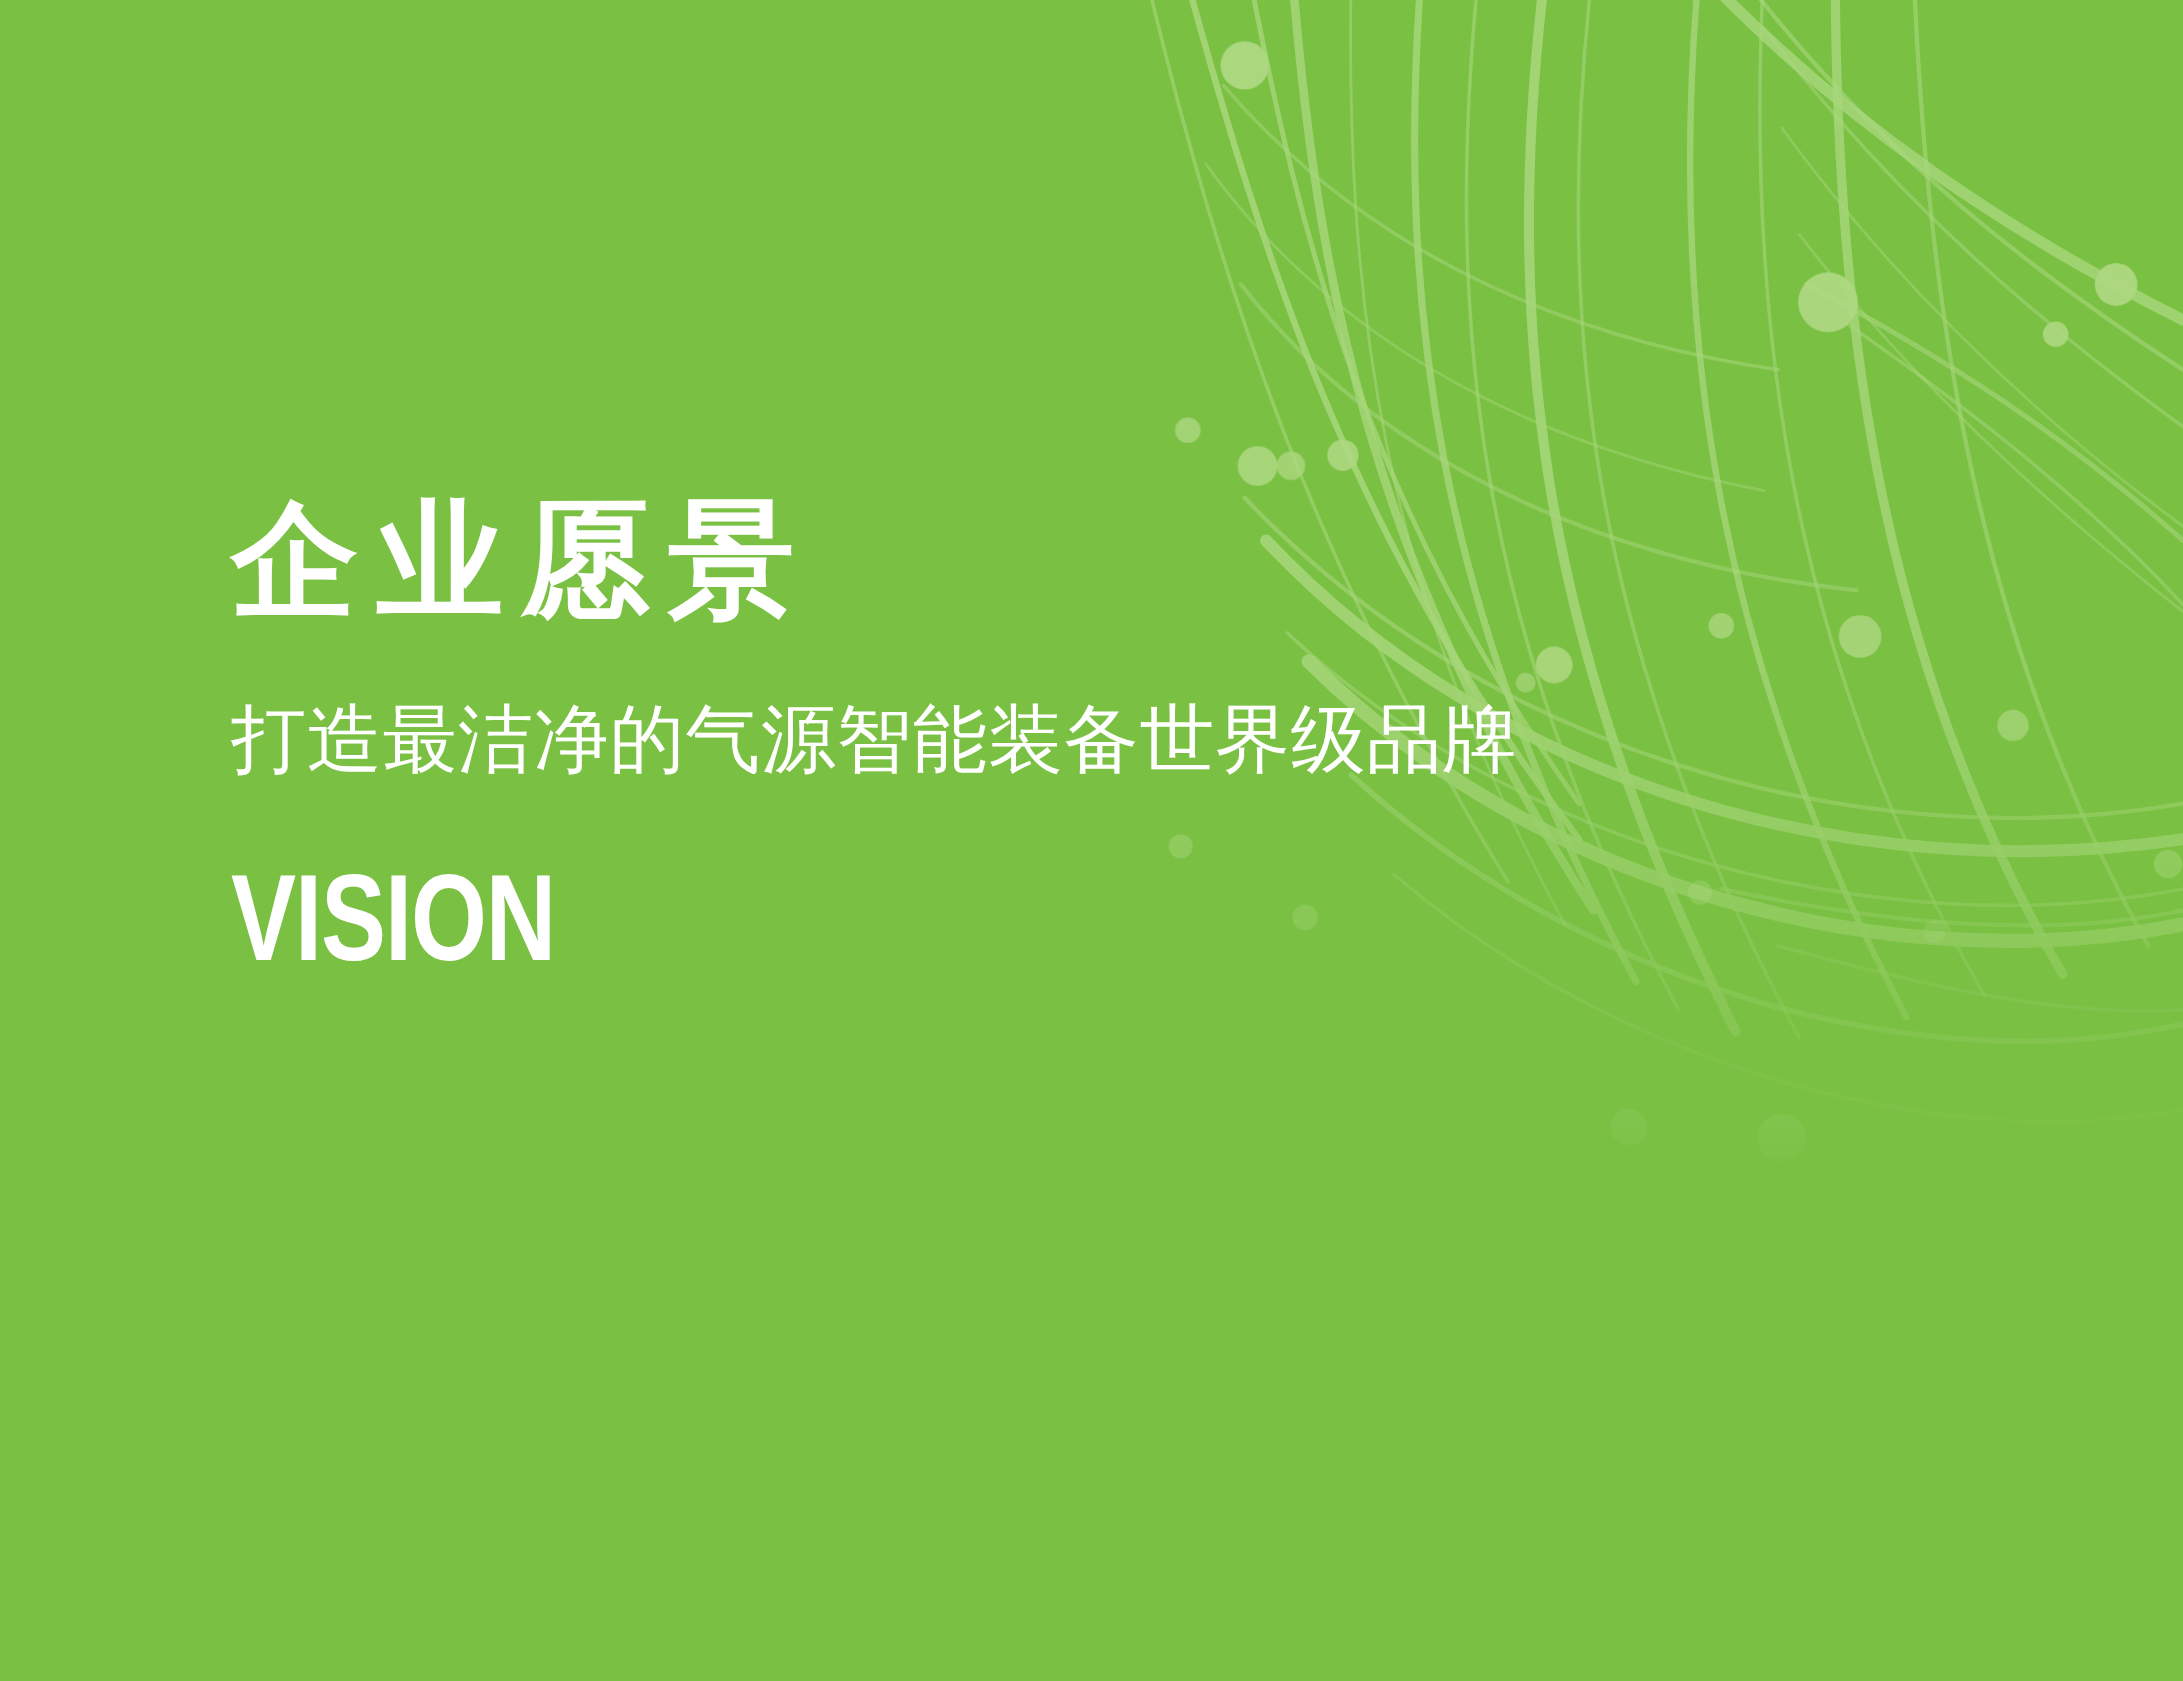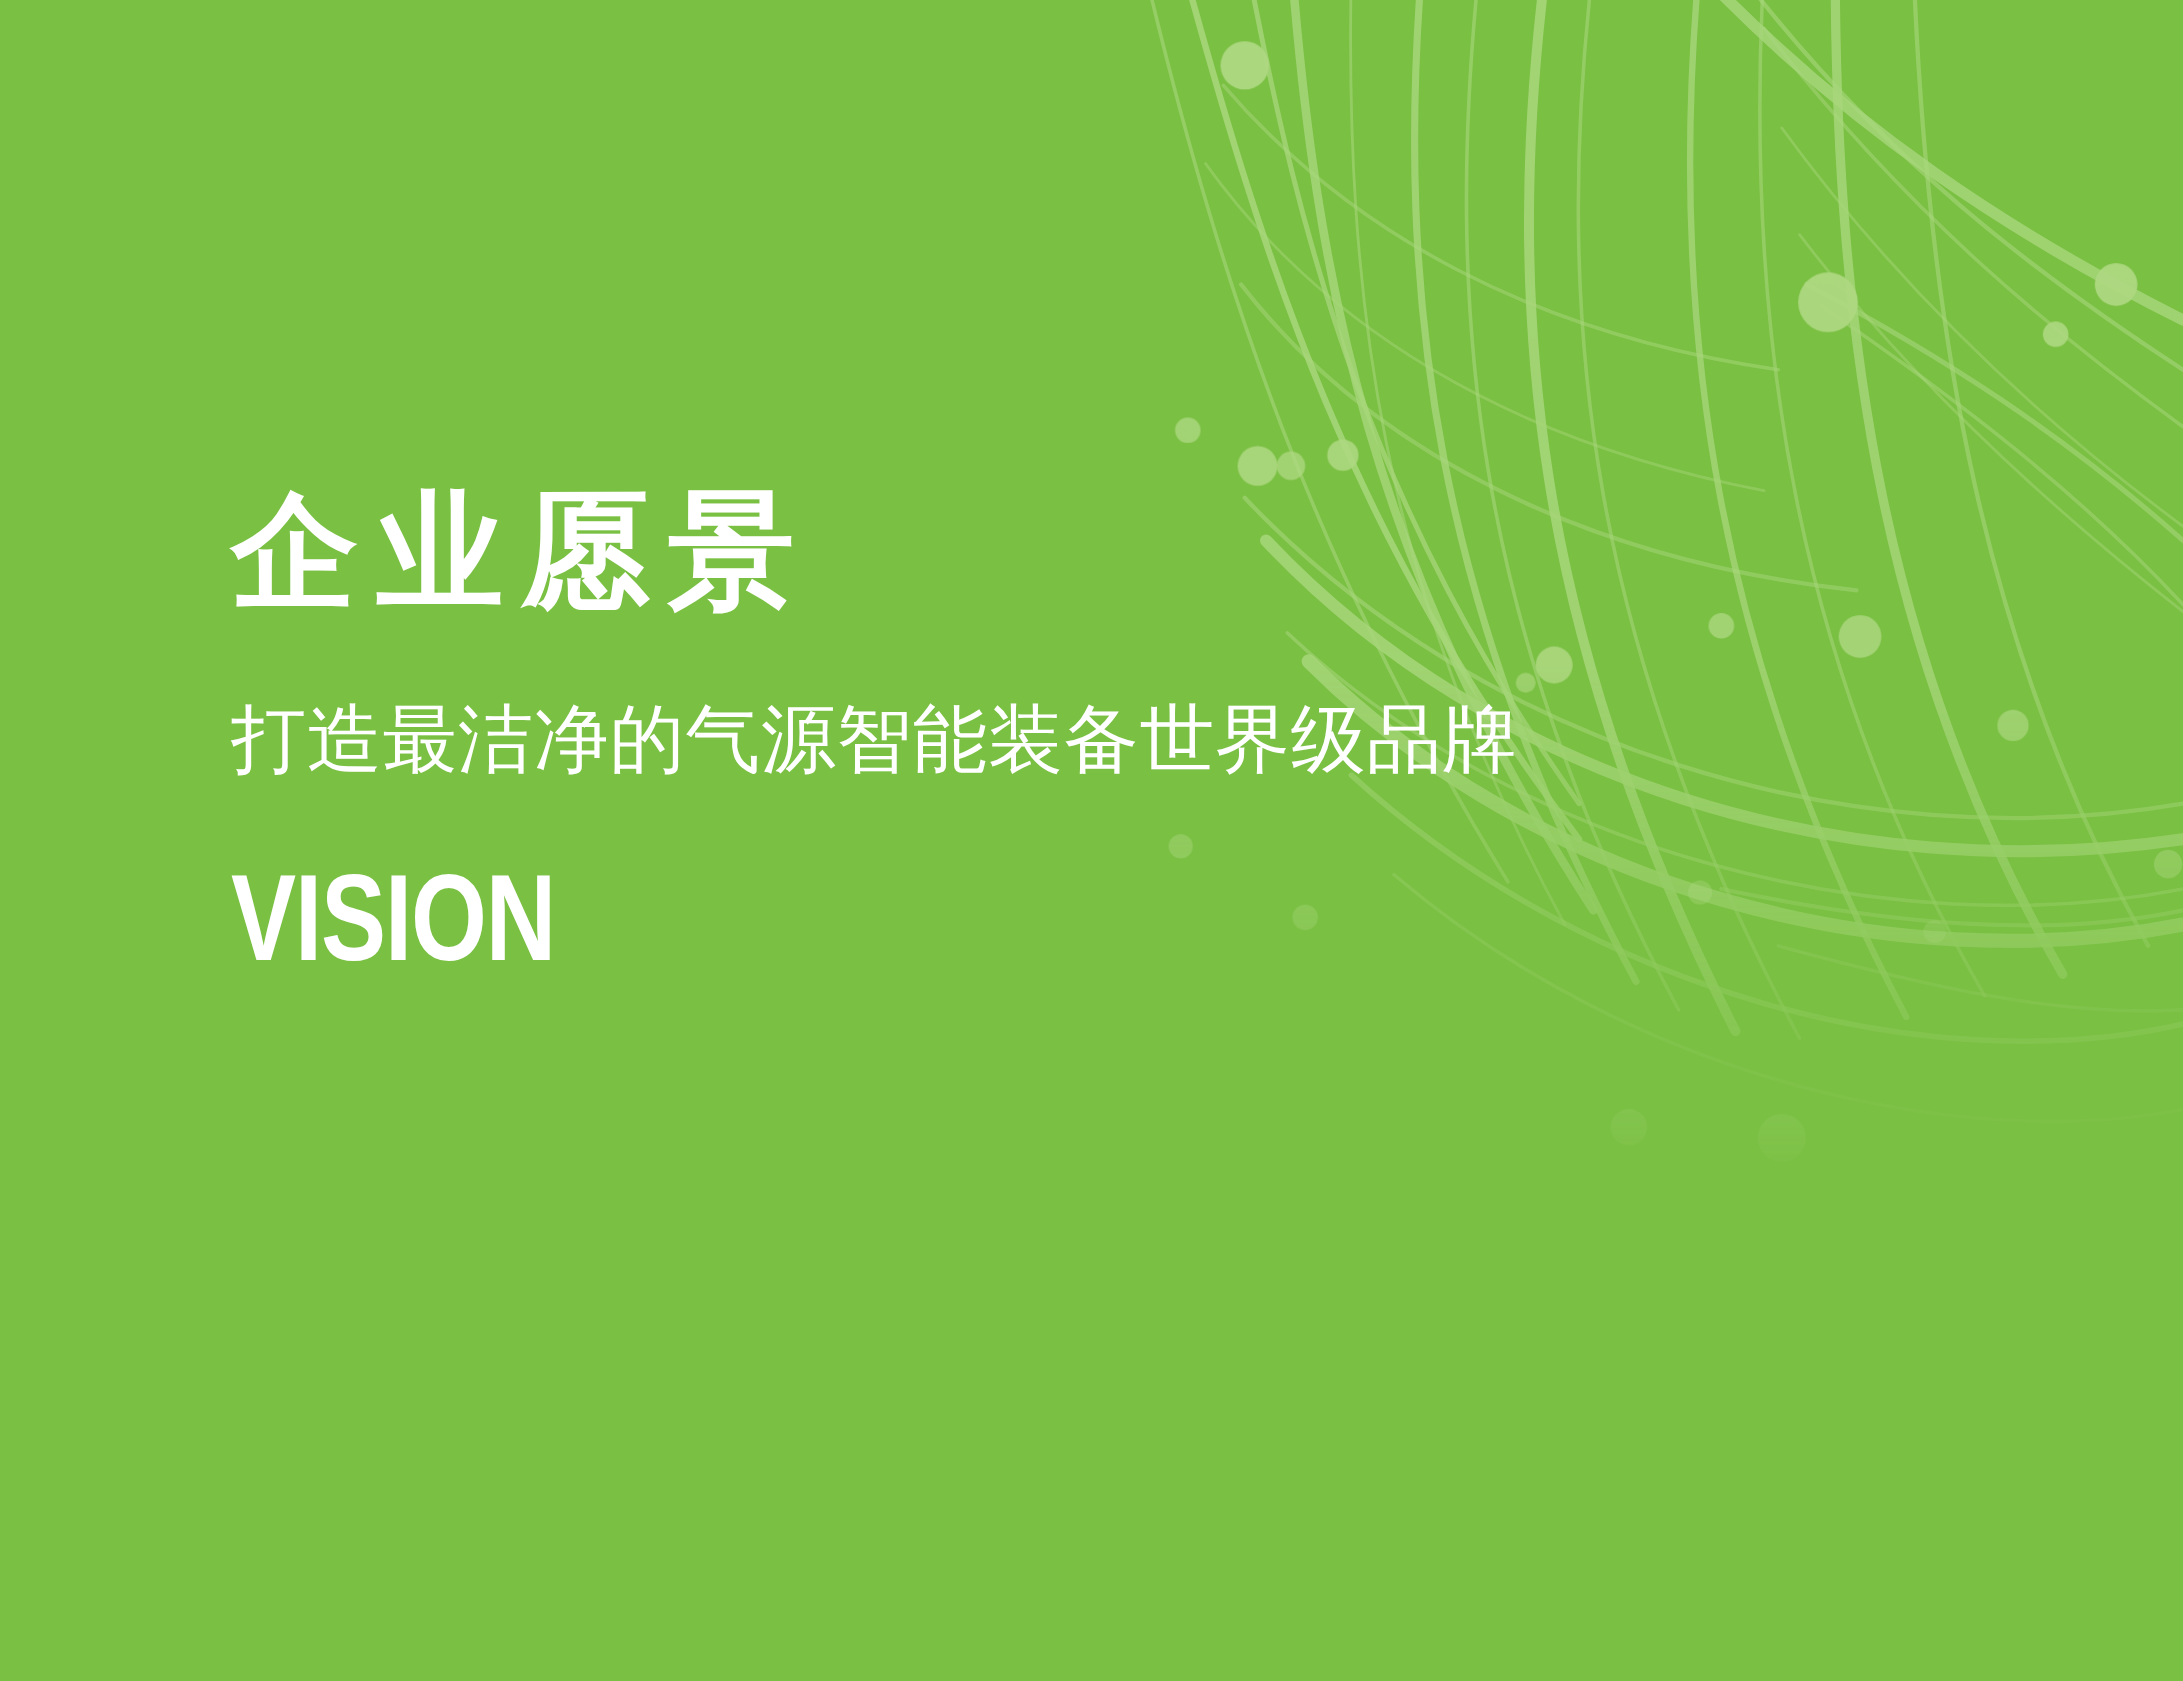--- a/index.html
+++ b/index.html
@@ -41,21 +41,21 @@
   }
 
   .title-cn {
     color: #ffffff;
     font-size: 127px;
     line-height: 1.0;
     font-weight: 700;
     letter-spacing: 18.5px;
     white-space: nowrap;
     margin: 0;
-    font-family: Liberation Mono, monospace;
+    font-family: Liberation Serif, serif;
   }
 
   .subtitle-cn {
     color: #ffffff;
     font-size: 75px;
     line-height: 1.0;
     font-weight: 400;
     letter-spacing: 0.7px;
     white-space: nowrap;
     margin: 77px 0 0 0;

